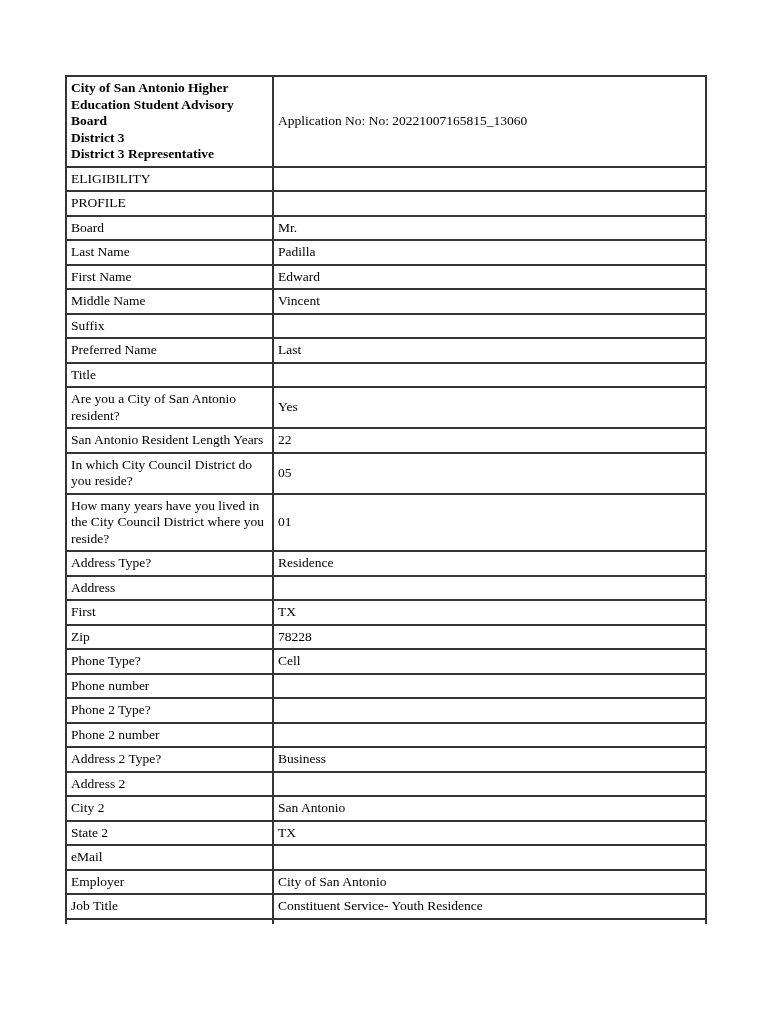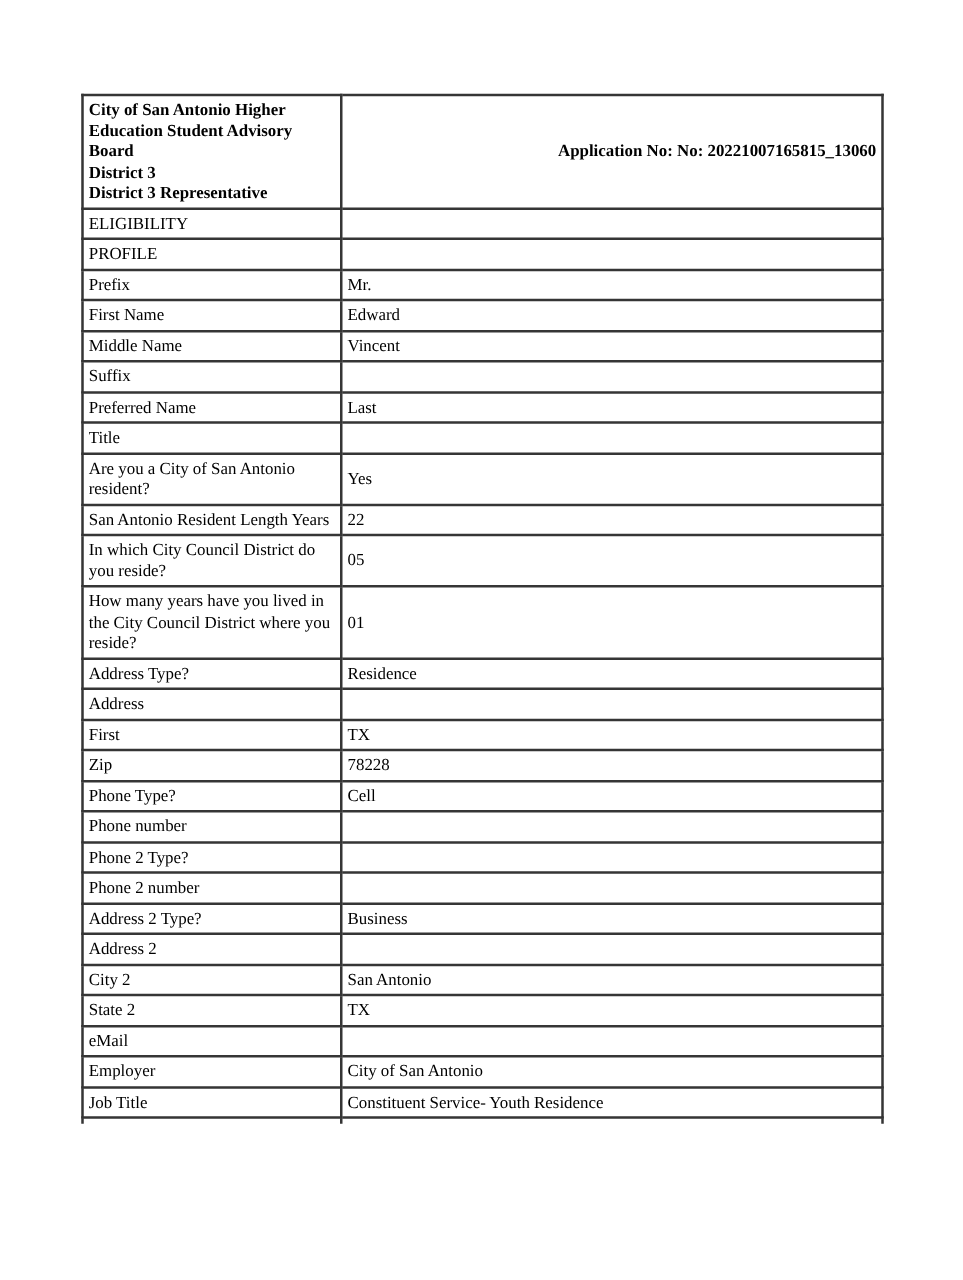--- a/index.html
+++ b/index.html
@@ -29,21 +29,21 @@
   td {
     border: 2px solid #353535;
     padding: 3px 4px;
     vertical-align: middle;
     overflow: hidden;
     word-wrap: break-word;
   }
   td.label-cell { width: 197px; }
   td.value-cell { }
   .header-title { font-weight: bold; }
-  .header-appno { font-weight: bold; text-align: right; }
+  .header-appno { font-weight: normal; }
   tr.partial-row td {
     border-bottom: none;
     height: 4px;
     padding: 0;
   }
 </style>
 </head>
 <body>
 
 <div class="page">
@@ -60,22 +60,26 @@
 
       <tr>
           <td class="label-cell">ELIGIBILITY</td>
           <td class="value-cell"></td>
         </tr>
         <tr>
           <td class="label-cell">PROFILE</td>
           <td class="value-cell"></td>
         </tr>
         <tr>
-          <td class="label-cell">Prefix</td>
+          <td class="label-cell">Board</td>
           <td class="value-cell">Mr.</td>
+        </tr>
+        <tr>
+          <td class="label-cell">Last Name</td>
+          <td class="value-cell">Padilla</td>
         </tr>
         <tr>
           <td class="label-cell">First Name</td>
           <td class="value-cell">Edward</td>
         </tr>
         <tr>
           <td class="label-cell">Middle Name</td>
           <td class="value-cell">Vincent</td>
         </tr>
         <tr>

